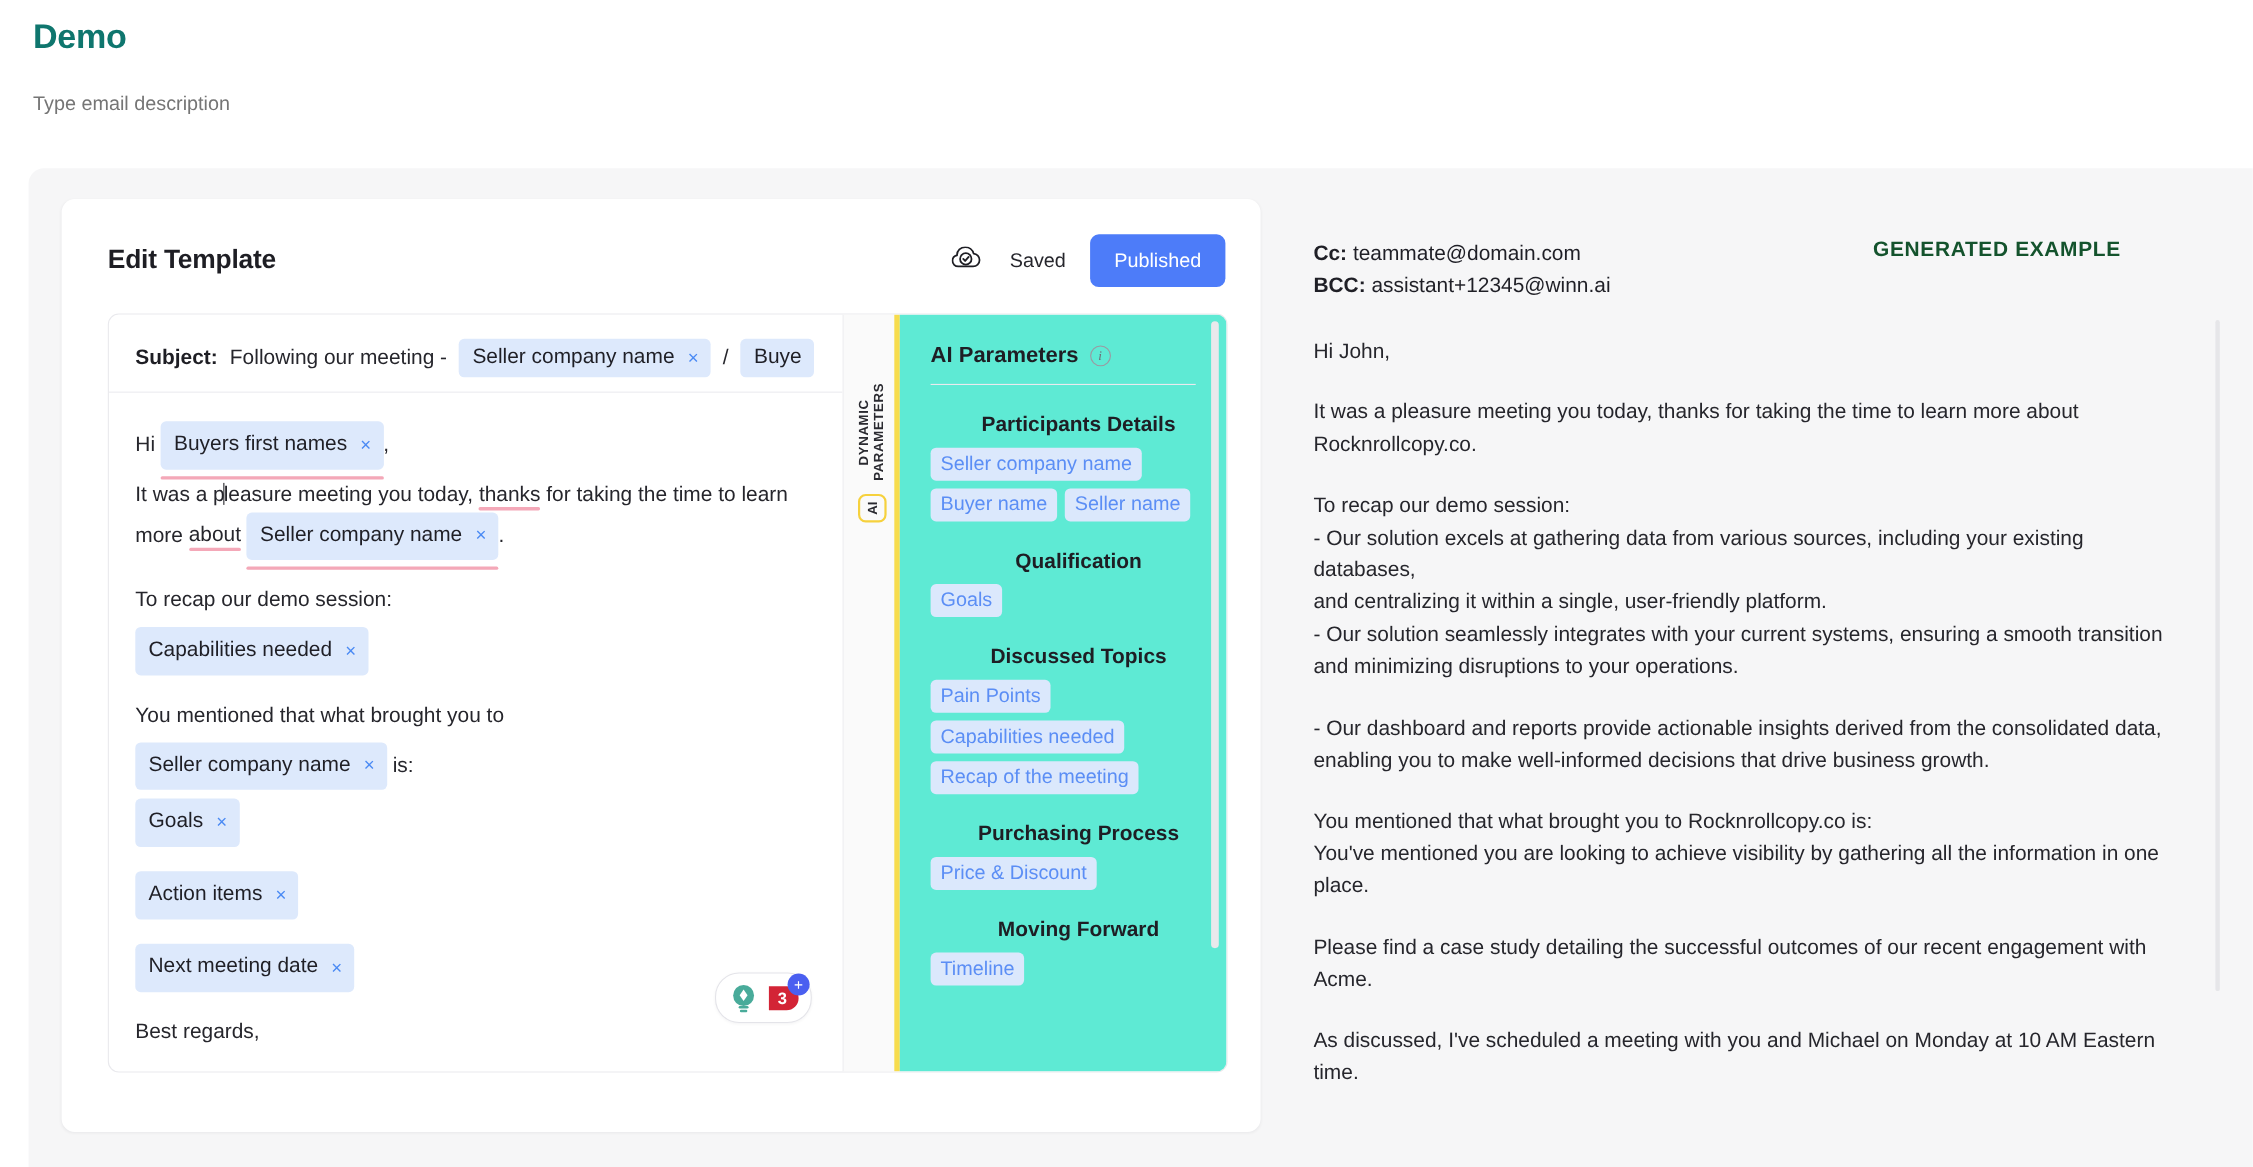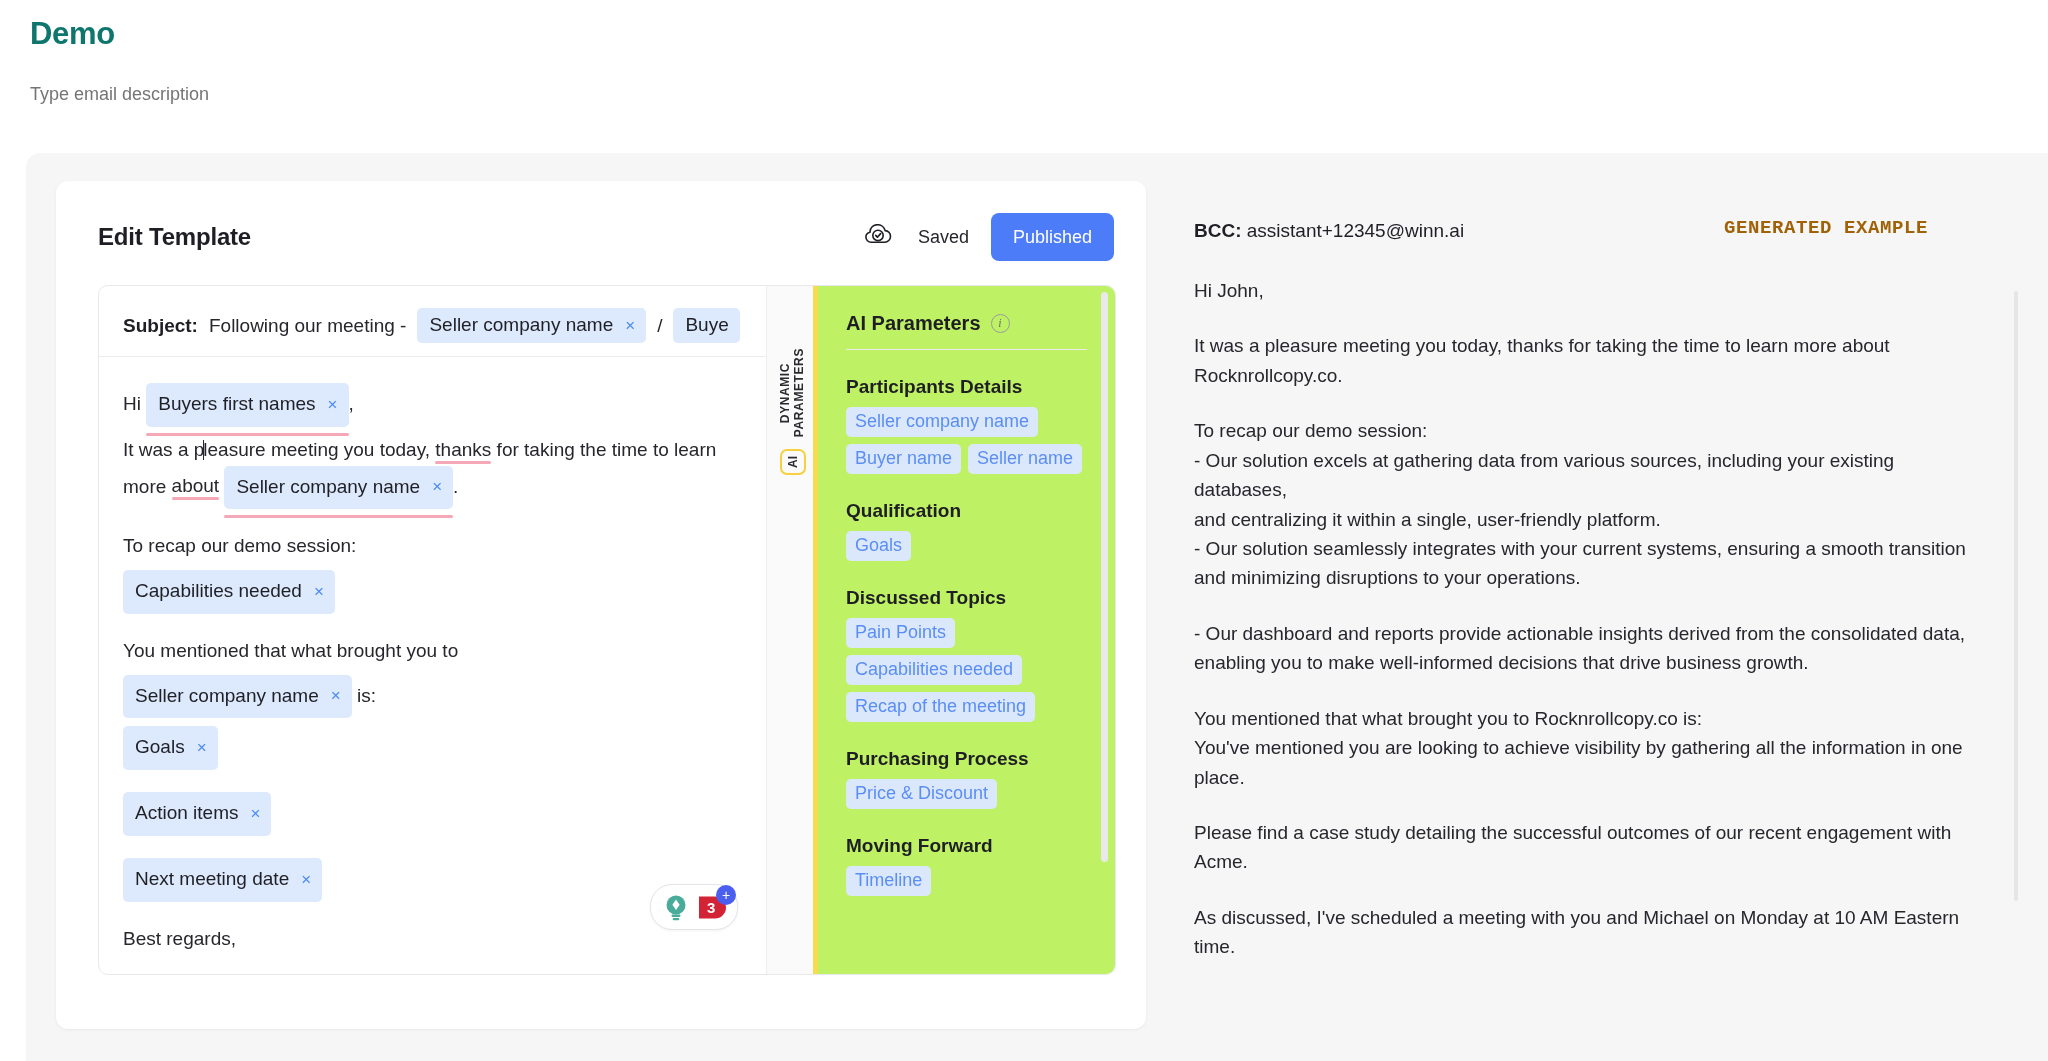--- a/index.html
+++ b/index.html
@@ -164,21 +164,22 @@
   }
   #dyn-accent {
     position: absolute; right: 0; top: 0; bottom: 0;
     width: 5px; background: #f7dc4d;
   }
 
   
   #ai-pane {
     flex: 1; padding: 26px 0 0 28px;
     position: relative; overflow: hidden;
-    background: #bef264;
+    background: #5eead4;
+    text-align: center;
   }
   #ai-head {
     display: flex; align-items: center; gap: 10px;
     padding-bottom: 14px; border-bottom: 1px solid #eaeaee;
     margin-right: 28px;
   }
   #ai-head-title { font-size: 20px; font-weight: 700; color: #1e1e24; }
   #info-icon {
     width: 19px; height: 19px; border: 1.6px solid #9a9aa2;
     border-radius: 50%; color: #6d6d76; font-size: 12px;
@@ -207,22 +208,22 @@
     padding: 36px 0 0 48px;
     overflow: hidden;
   }
   #preview-head {
     display: flex; align-items: flex-start;
   }
   #meta-lines { font-size: 19px; color: #1f1f26; line-height: 1.52; }
   .meta-k { font-weight: 700; }
   #generated-label {
     margin-left: auto; margin-right: 120px;
-    color: #a16207; font-size: 19px; font-weight: 700;
-    letter-spacing: 0.6px; white-space: nowrap; font-family: Liberation Mono, monospace;
+    color: #14532d; font-size: 19px; font-weight: 700;
+    letter-spacing: 0.6px; white-space: nowrap;
   }
   #preview-body {
     margin-top: 30px; padding-right: 42px;
     font-size: 19px; color: #26262c; line-height: 1.55;
     max-width: 830px; height: 690px; overflow: hidden;
   }
   #preview-body p { margin: 0 0 26px 0; }
   #preview-scrollbar {
     position: absolute; right: 30px; top: 110px;
     width: 4px; height: 610px; border-radius: 3px;
@@ -409,20 +410,24 @@
 
         <div id="ai-scrollbar"></div>
       </div>
     </div>
   </div>
 
   <div id="preview">
     <div id="preview-head">
       <div id="meta-lines">
         <div>
+          <span class="meta-k">Cc:</span>
+          <span>teammate@domain.com</span>
+        </div>
+        <div>
           <span class="meta-k">BCC:</span>
           <span>assistant+12345@winn.ai</span>
         </div>
       </div>
       <div id="generated-label">GENERATED EXAMPLE</div>
     </div>
 
     <div id="preview-body">
       <p>Hi John,</p>
       <p>It was a pleasure meeting you today, thanks for taking the time to learn more about Rocknrollcopy.co.</p>

